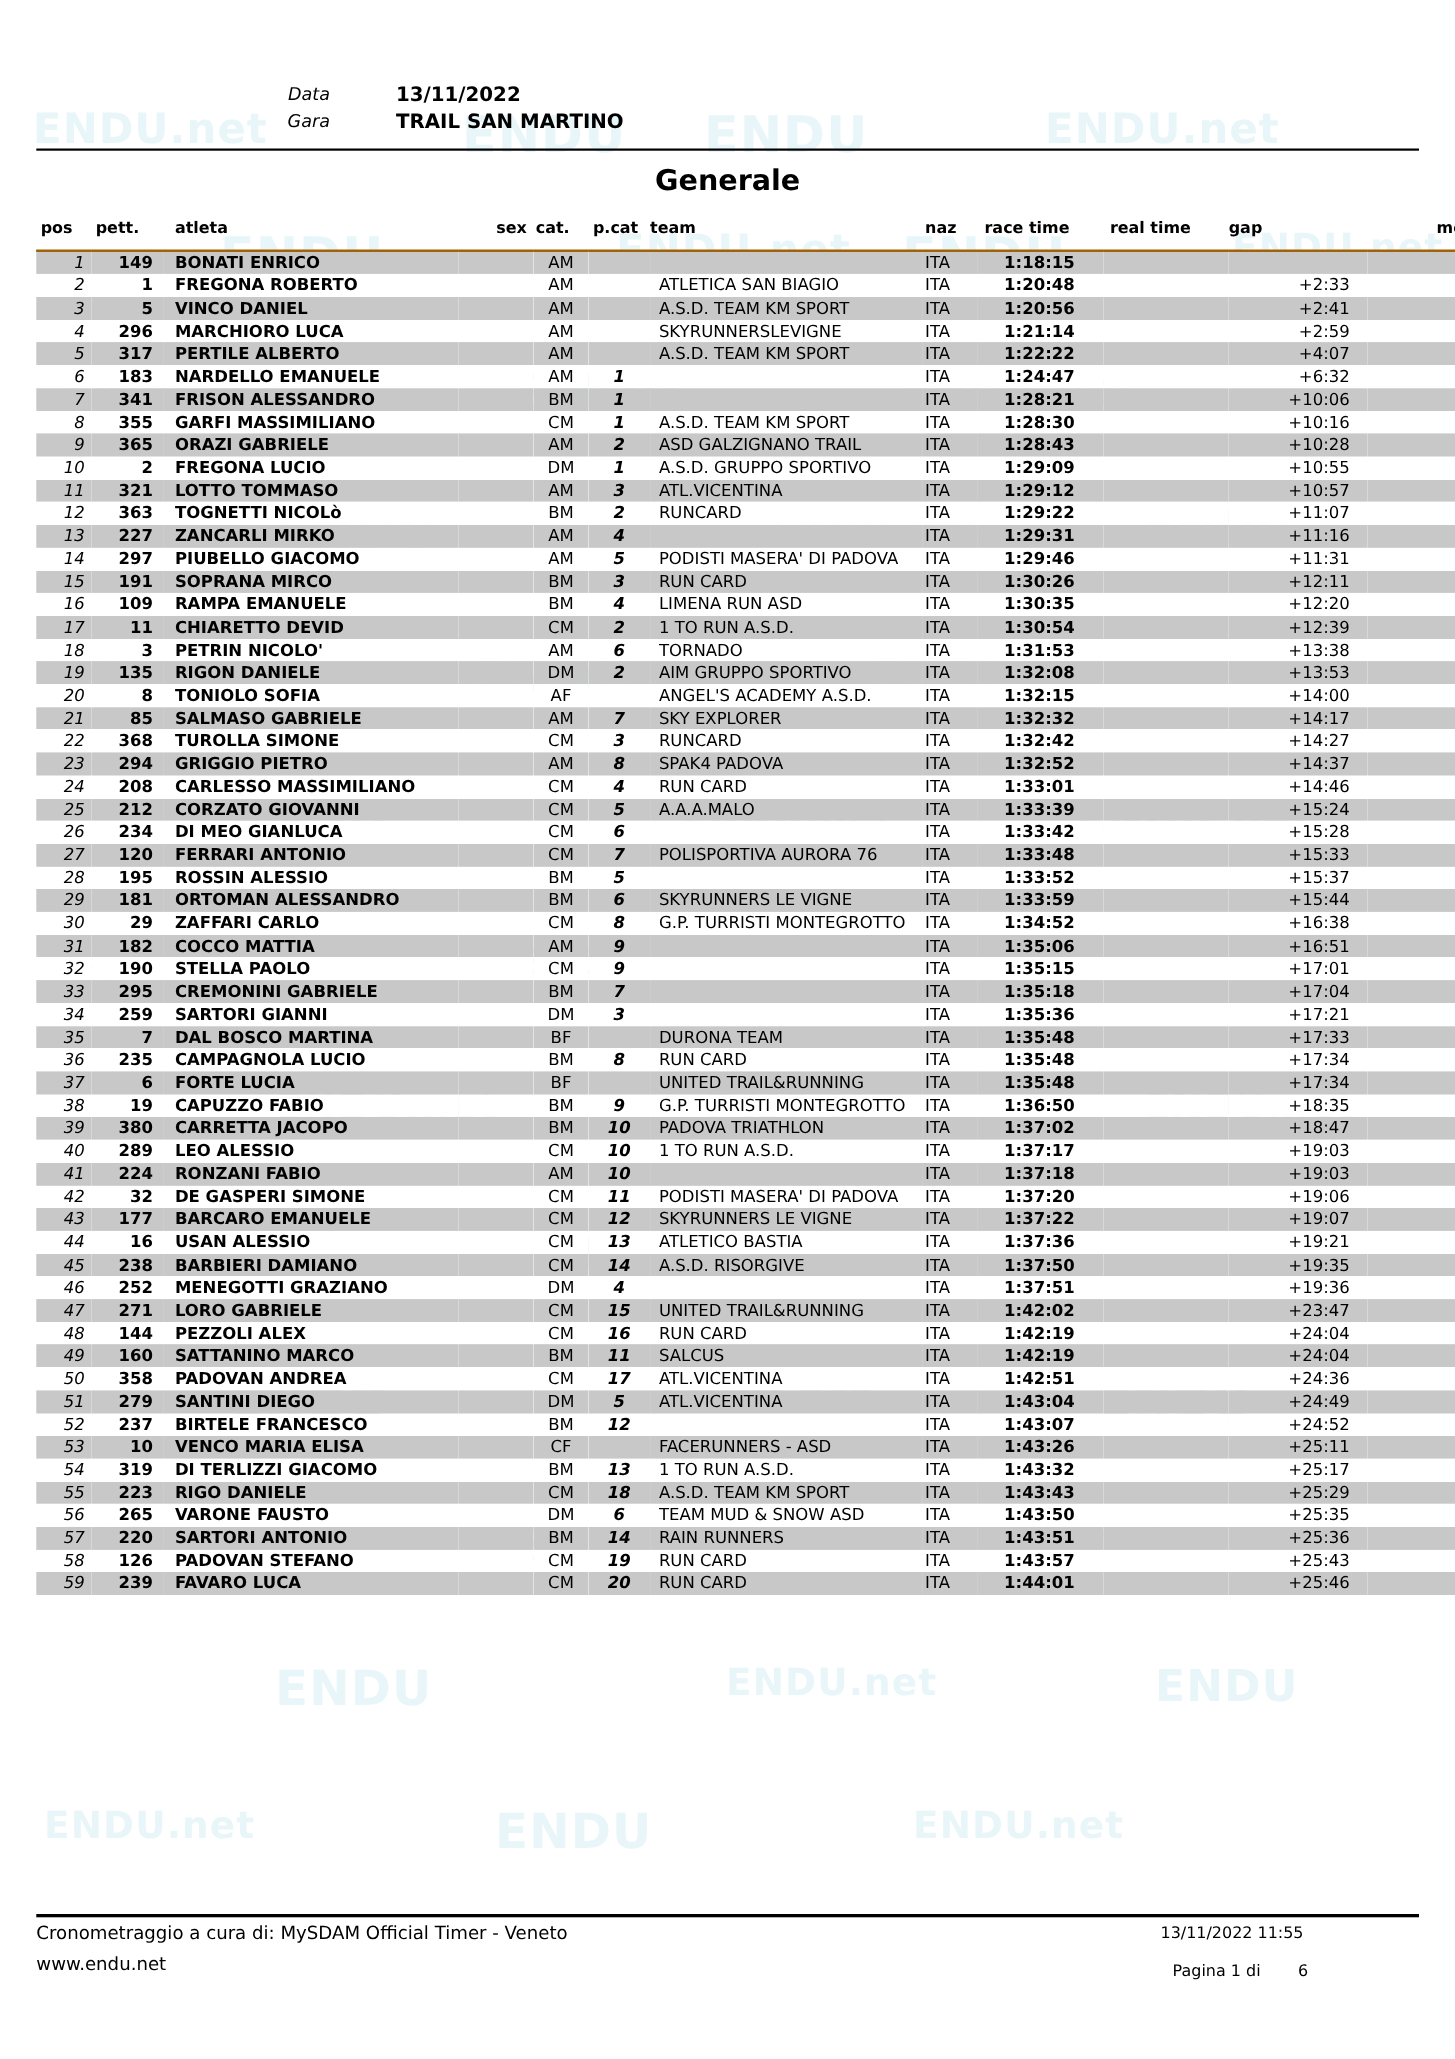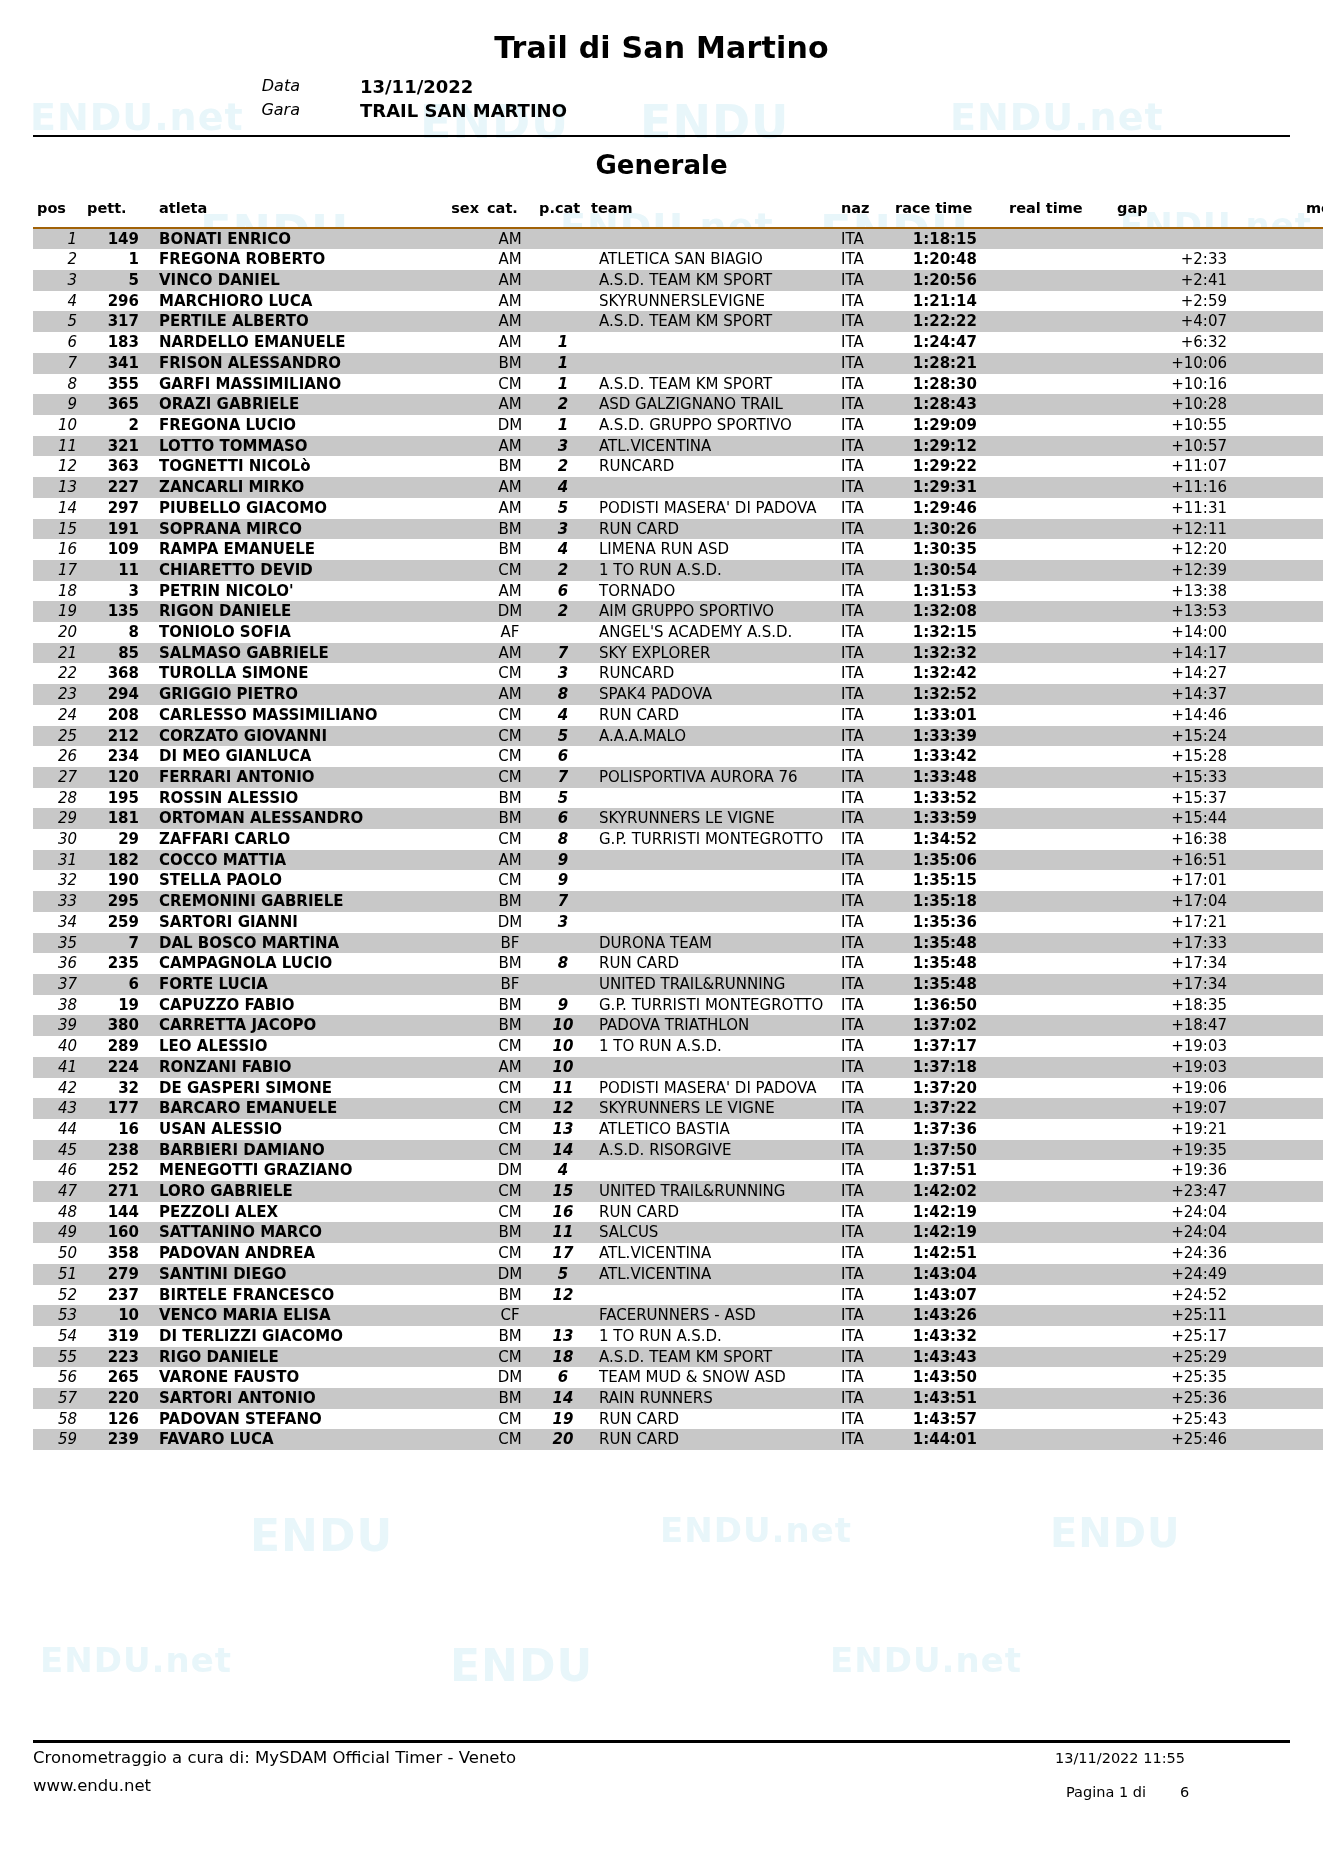--- a/index.html
+++ b/index.html
@@ -209,21 +209,20 @@
     <span class="wm" style="left:250px; top:1510px; font-size:44px; color:#e8f6fa;">ENDU</span>
     <span class="wm" style="left:660px; top:1510px; font-size:34px; color:#e8f6fa;">ENDU.net</span>
     <span class="wm" style="left:1050px; top:1510px; font-size:40px; color:#e8f6fa;">ENDU</span>
     <span class="wm" style="left:40px; top:1640px; font-size:34px; color:#e8f6fa;">ENDU.net</span>
     <span class="wm" style="left:450px; top:1640px; font-size:44px; color:#e8f6fa;">ENDU</span>
     <span class="wm" style="left:830px; top:1640px; font-size:34px; color:#e8f6fa;">ENDU.net</span>
   </div>
 
 <div id="page">
 
-  <div id="doc-title">Trail di San Martino</div>
 
   <div class="meta-row" style="top:76px; left:0; width:1323px;">
     <span class="meta-label" style="left:180px;">Data</span>
     <span class="meta-value">13/11/2022</span>
   </div>
   <div class="meta-row" style="top:100px; left:0; width:1323px;">
     <span class="meta-label" style="left:180px;">Gara</span>
     <span class="meta-value">TRAIL SAN MARTINO</span>
   </div>
 

